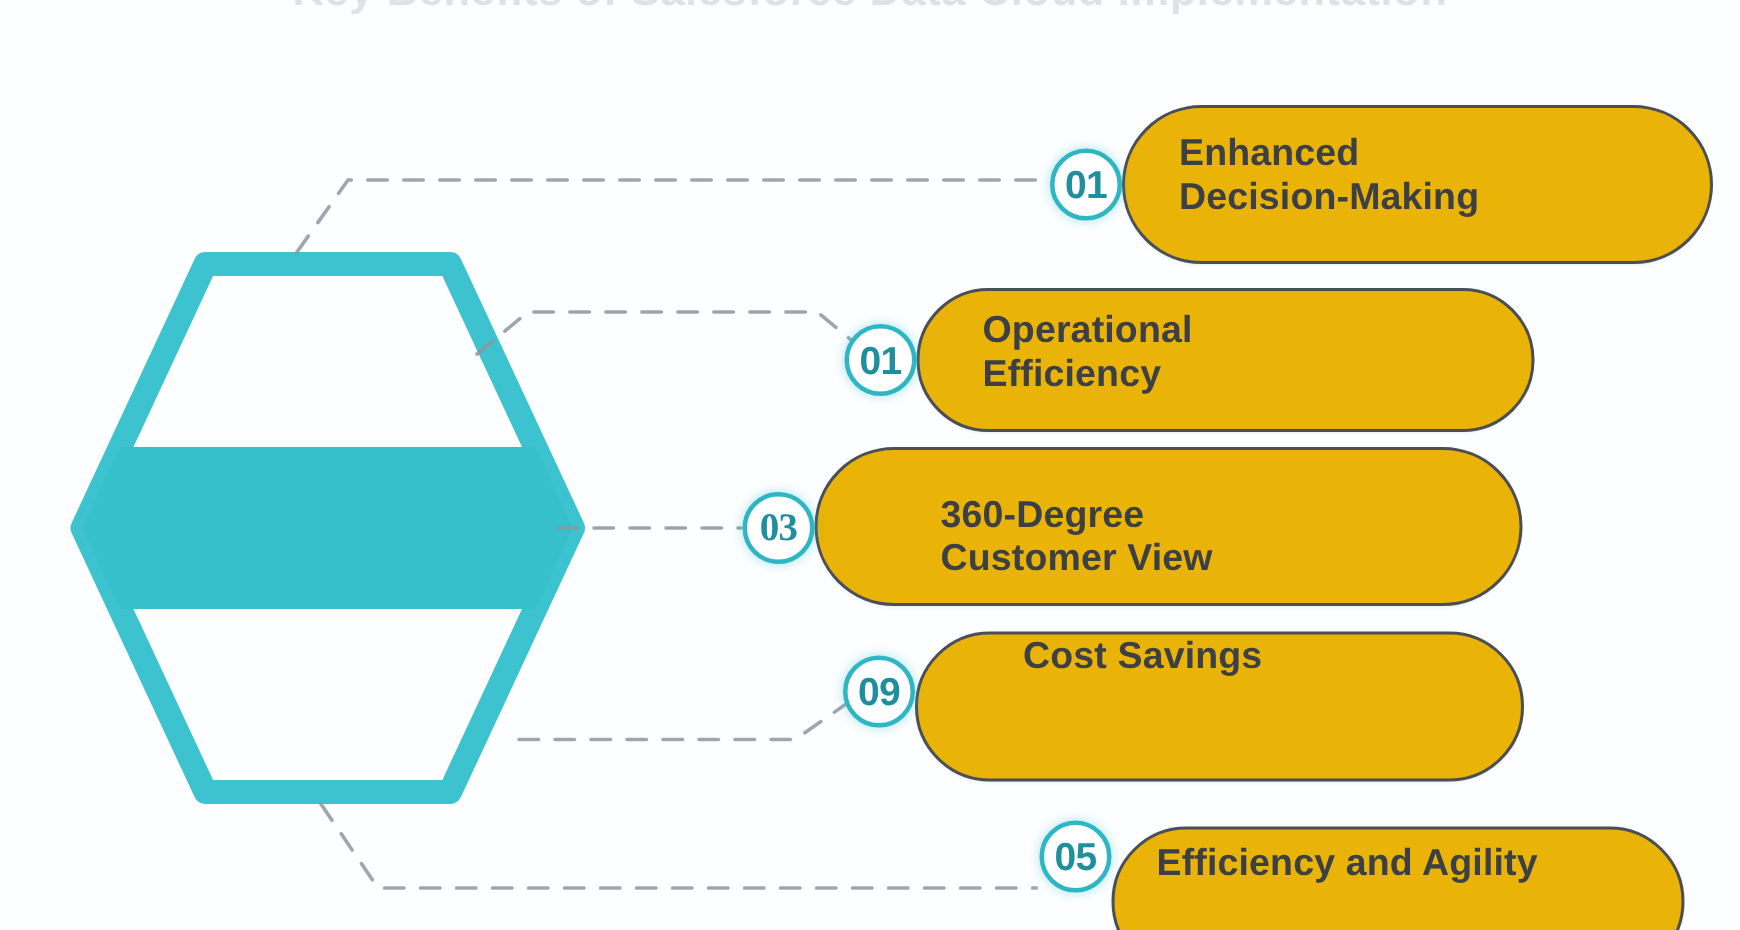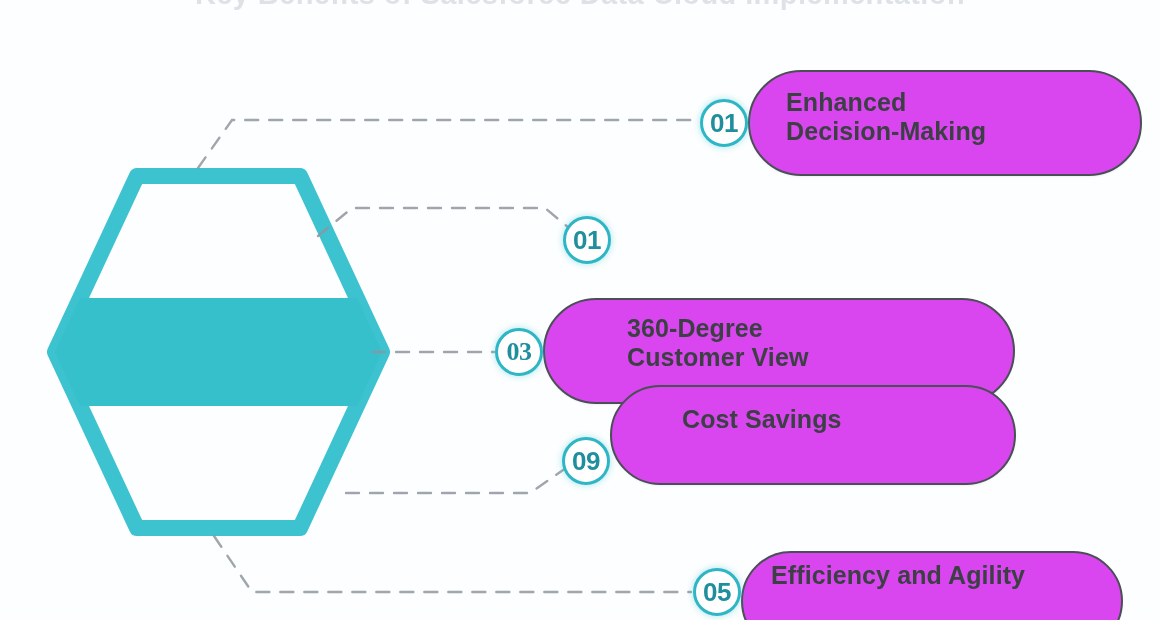--- a/index.html
+++ b/index.html
@@ -39,21 +39,21 @@
   #wire {
     position: absolute;
     left: 0;
     top: 0;
     width: 1160px;
     height: 620px;
   }
   .pill {
     position: absolute;
     box-sizing: border-box;
-    background: #d946ef;
+    background: #eab308;
     border: 2px solid #4a4f55;
     border-radius: 999px;
     display: flex;
     align-items: flex-start;
     box-shadow: 0 1px 2px rgba(120,130,140,0.12);
   }
   .pill-text {
     color: #3c4045;
     font-size: 25px;
     font-weight: bold;
@@ -110,39 +110,43 @@
   </svg>
 
   <div class="pill" style="left: 748px; top: 70px; width: 394px; height: 106px; padding-left: 36px; padding-top: 16px;">
     <span class="pill-text">Enhanced
 Decision-Making</span>
   </div>
   <div class="badge" style="left: 700px; top: 99px;">
     <span>01</span>
   </div>
 
+  <div class="pill" style="left: 611px; top: 192px; width: 412px; height: 96px; padding-left: 42px; padding-top: 12px;">
+    <span class="pill-text">Operational
+Efficiency</span>
+  </div>
   <div class="badge" style="left: 563px; top: 216px;">
     <span>01</span>
   </div>
 
-  <div class="pill" style="left: 543px; top: 298px; width: 472px; height: 106px; padding-left: 82px; padding-top: 14px;">
+  <div class="pill" style="left: 543px; top: 298px; width: 472px; height: 106px; padding-left: 82px; padding-top: 14px; align-items: center;">
     <span class="pill-text">360-Degree
 Customer View</span>
   </div>
   <div class="badge" style="left: 495px; top: 328px; font-family: Liberation Serif, serif;">
     <span>03</span>
   </div>
 
-  <div class="pill" style="left: 610px; top: 385px; width: 406px; height: 100px; padding-left: 70px; padding-top: 18px;">
+  <div class="pill" style="left: 610px; top: 421px; width: 406px; height: 100px; padding-left: 70px; padding-top: 0;">
     <span class="pill-text">Cost Savings</span>
   </div>
   <div class="badge" style="left: 562px; top: 437px;">
     <span>09</span>
   </div>
 
   <div class="pill" style="left: 741px; top: 551px; width: 382px; height: 100px; padding-left: 28px; padding-top: 8px;">
     <span class="pill-text">Efficiency and Agility</span>
   </div>
-  <div class="badge" style="left: 693px; top: 568px;">
+  <div class="badge" style="left: 693px; top: 547px;">
     <span>05</span>
   </div>
 
 </div>
 
 </body></html>

